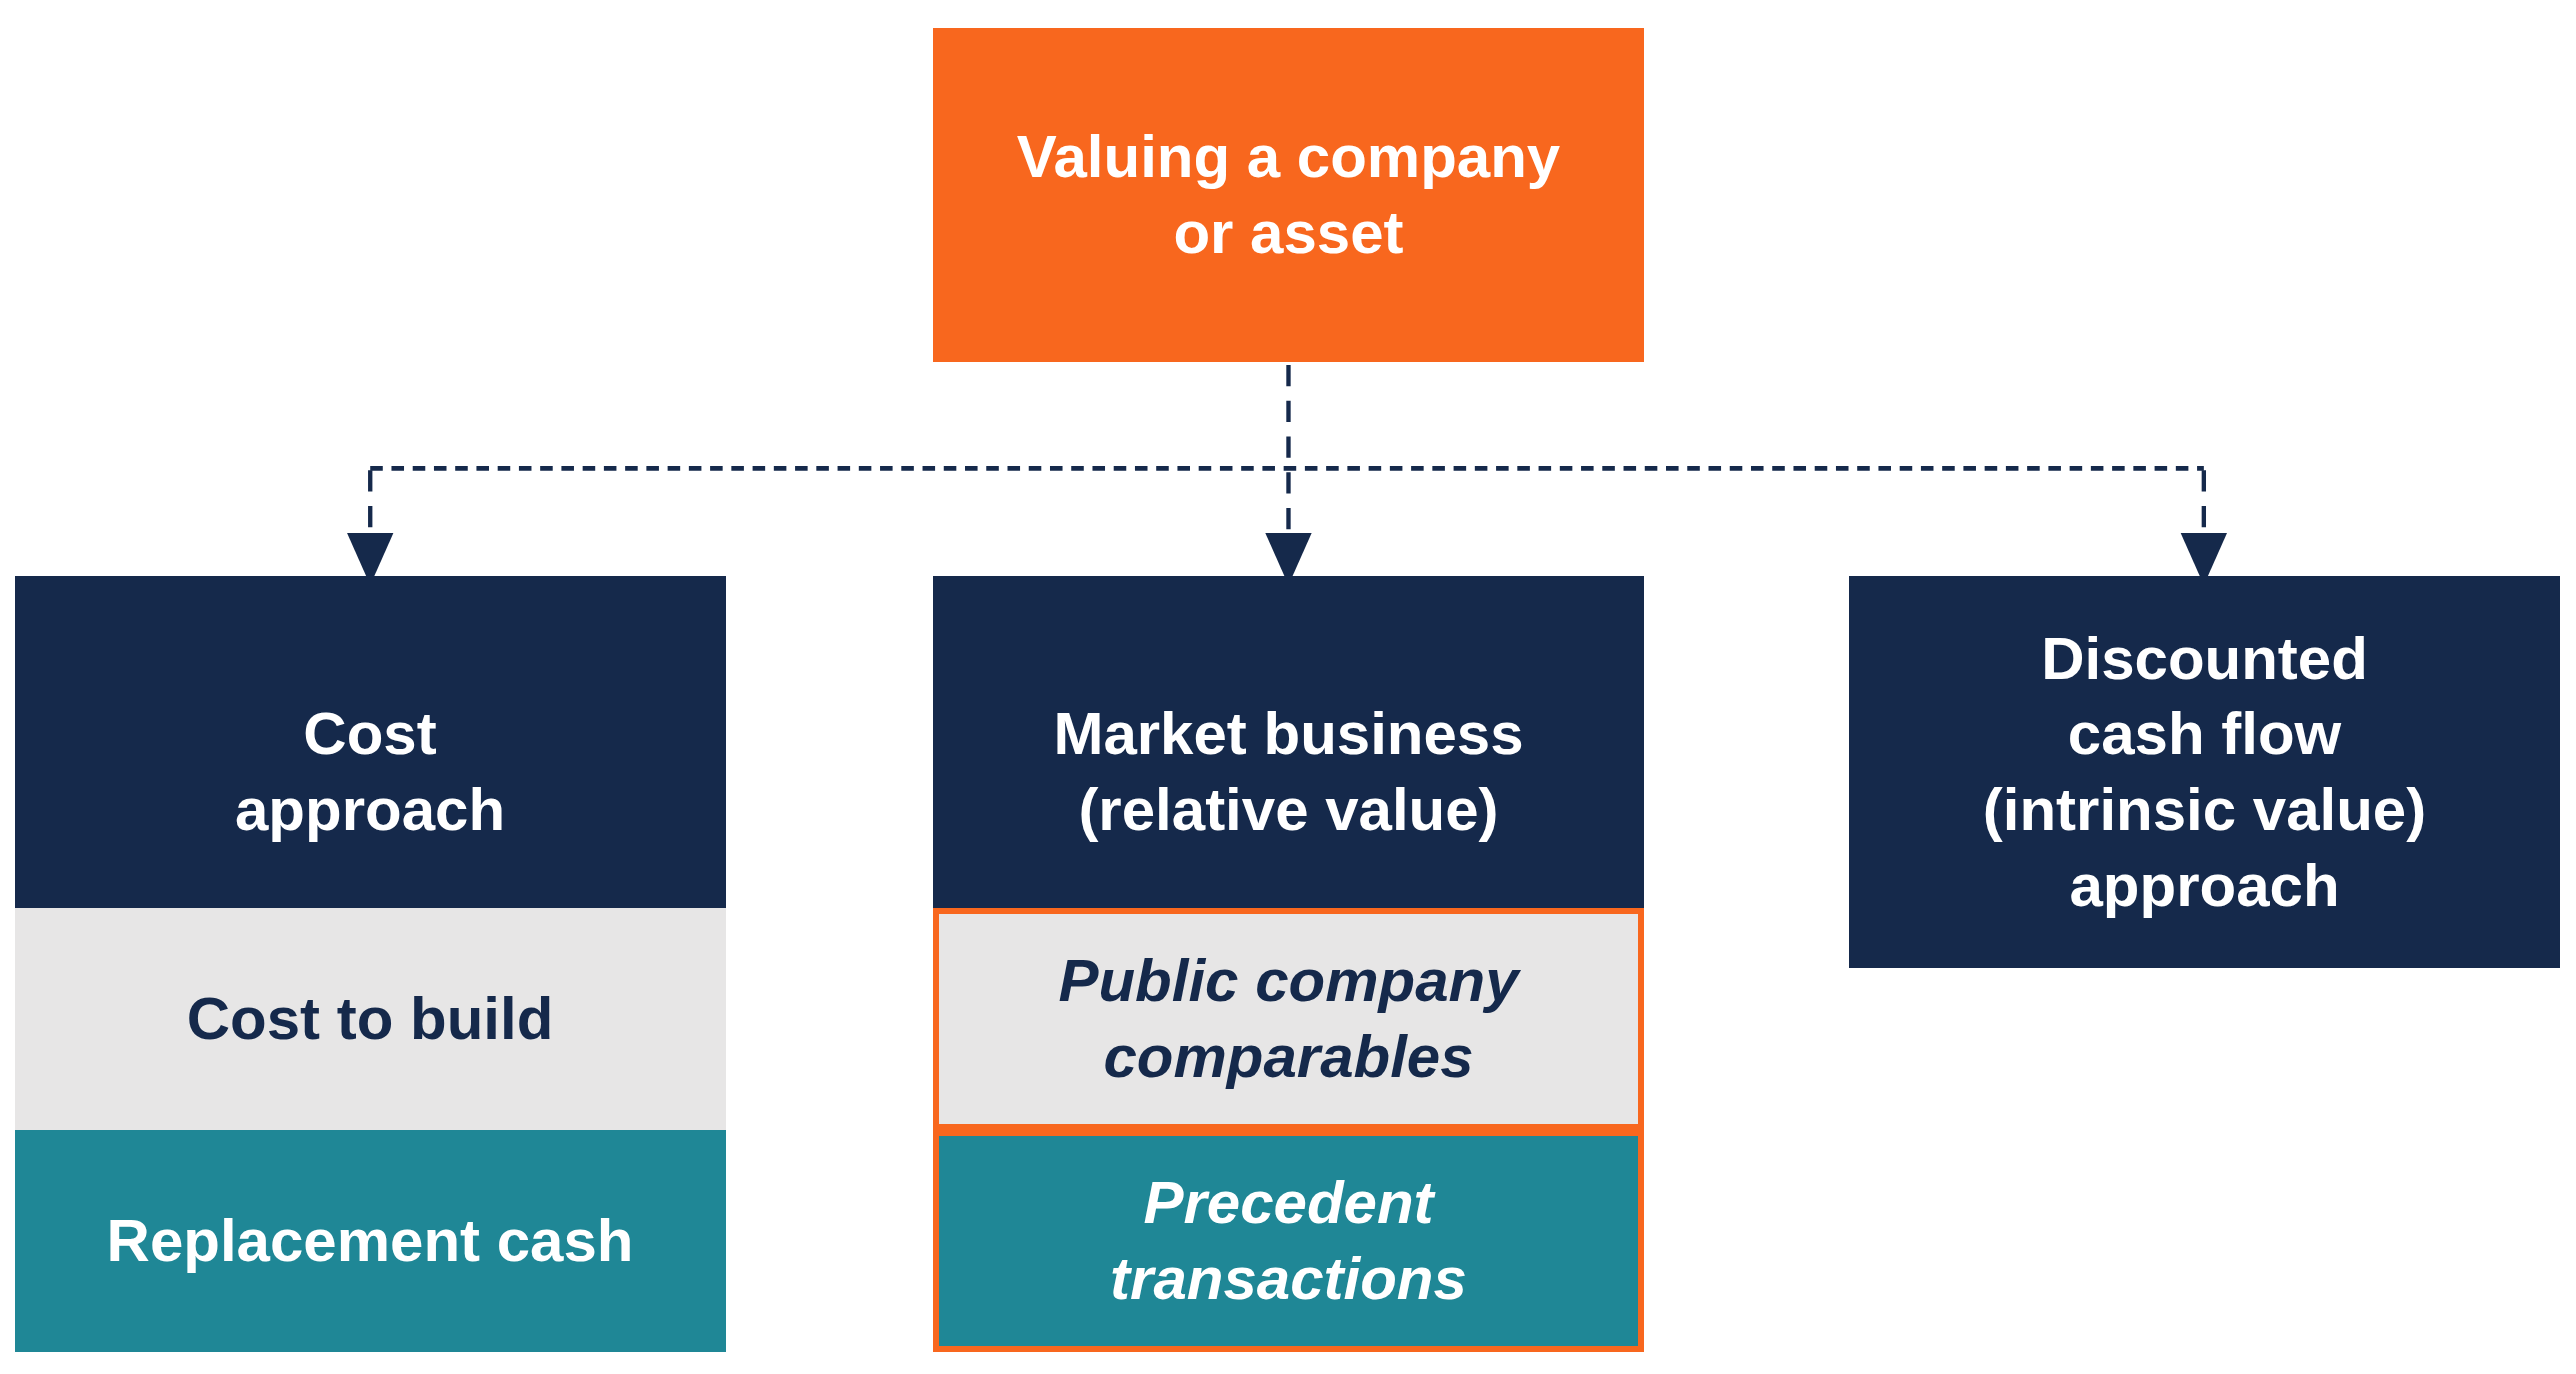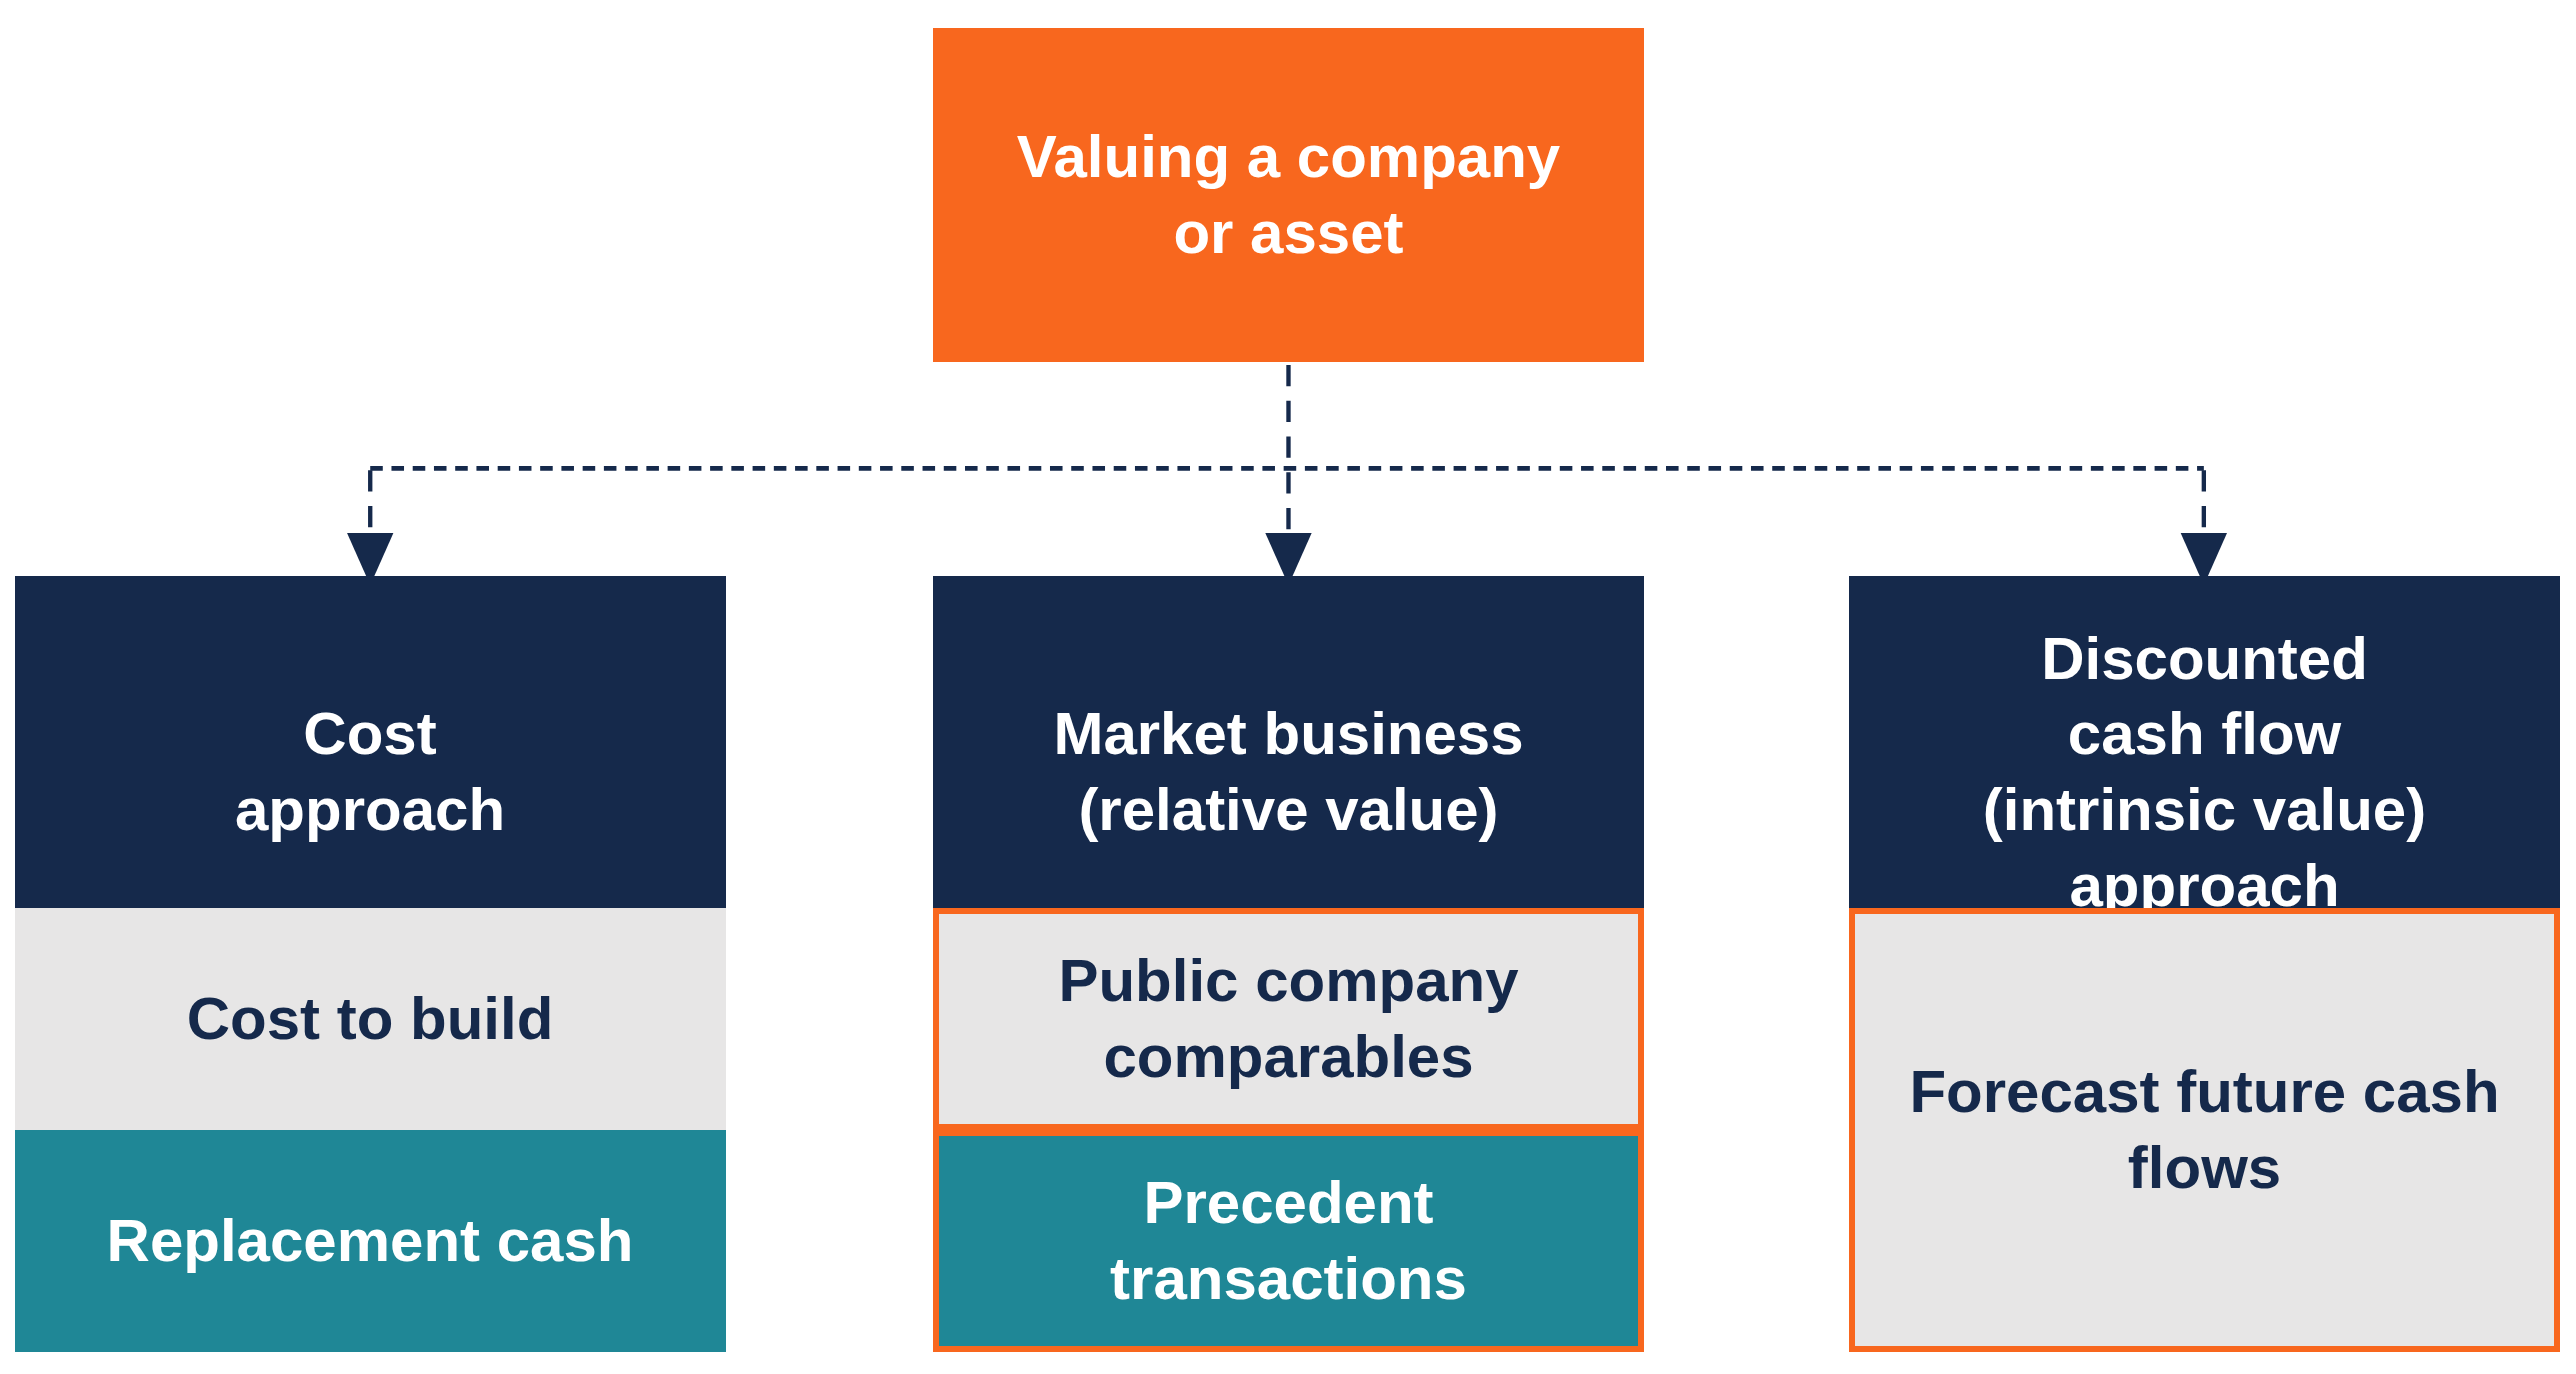--- a/index.html
+++ b/index.html
@@ -26,21 +26,21 @@
   
   .root{left:933px;top:28px;width:711px;height:334px;background:#F8671E;color:#ffffff;}
   
   .hdr{top:576px;width:711px;height:392px;background:#15294B;color:#ffffff;}
   .col1{left:14.5px;}
   .col2{left:933px;}
   .col3{left:1849px;}
   
   .gray{background:#E7E6E6;color:#15294B;}
   .teal{background:#1F8796;color:#ffffff;}
-  .hl{border:6.8px solid #F8671E;}
+  .hl{border:6.8px solid #F8671E;font-style:italic;}
   .r1{top:908px;width:711px;height:222px;}
   .r2{top:1130px;width:711px;height:222px;}
   .tall{top:908px;width:711px;height:444px;}
   
   .connectors{
     position:absolute;left:0;top:0;width:2576px;height:1374px;
     pointer-events:none;
   }
   .dash-v{stroke:#15294B;stroke-width:4.5;fill:none;stroke-dasharray:22 15;}
   .dash-h{stroke:#15294B;stroke-width:5;fill:none;stroke-dasharray:13 9;}
@@ -89,19 +89,15 @@
     <span class="label">Precedent
 transactions</span>
   </div>
 
   <div class="box hdr col3">
     <span class="label">Discounted
 cash flow
 (intrinsic value)
 approach</span>
   </div>
-  <div class="box gray hl col3 tall">
-    <span class="label">Forecast future cash
-flows</span>
-  </div>
 
 </div>
 
 
 </body></html>

